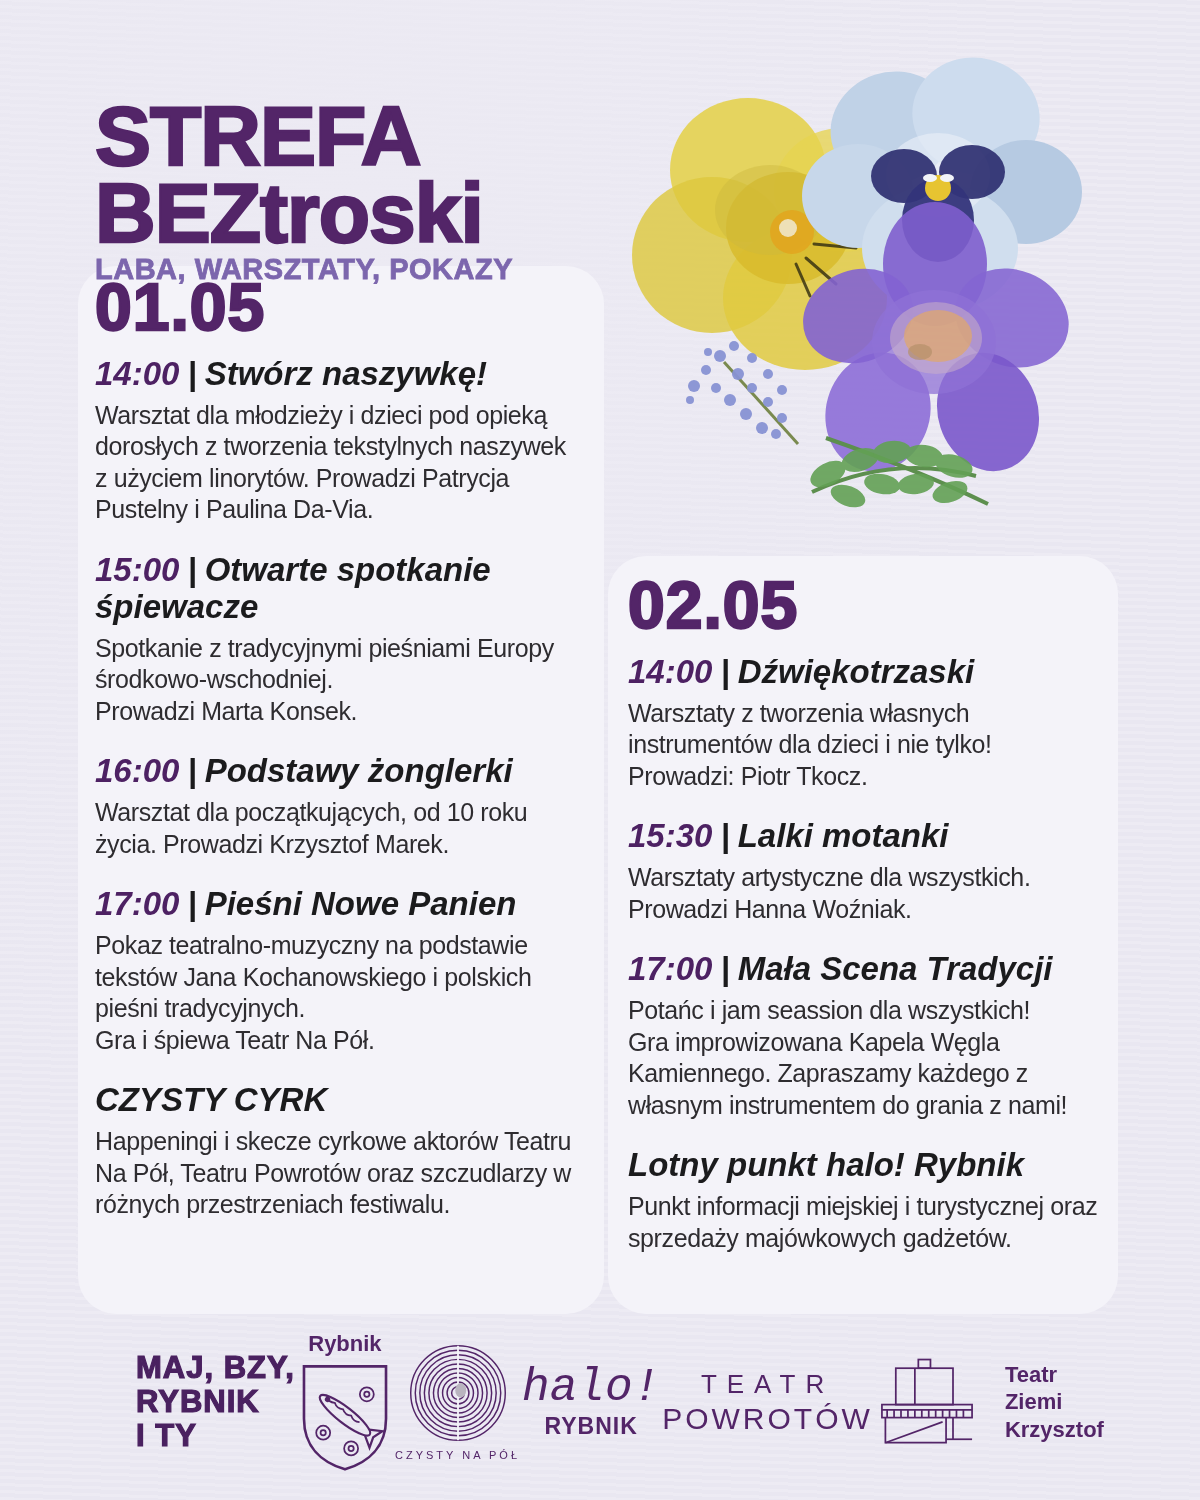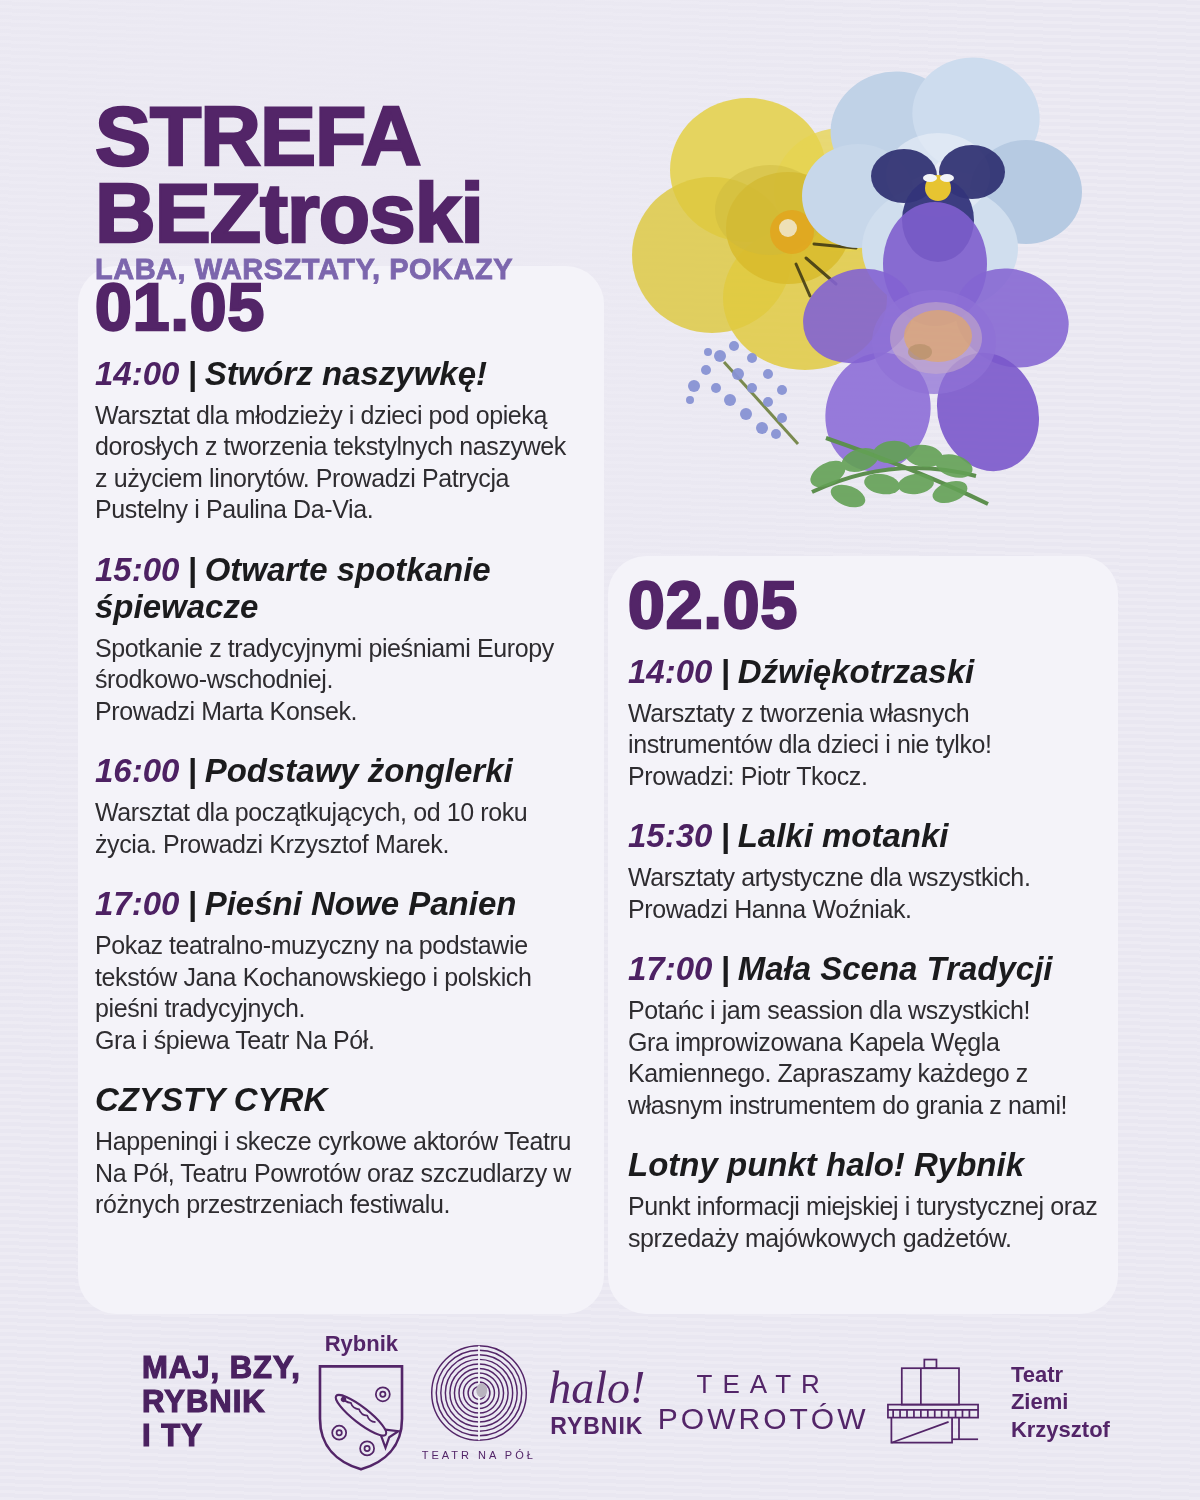--- a/index.html
+++ b/index.html
@@ -38,31 +38,31 @@
   .event-heading .time{color:#4d2163;margin-top:9px;}
   .event-heading .pipe{margin:0 8px;color:#1b1b1d;}
   .edesc{
     margin-top:7px;font-size:25px;line-height:1.26;letter-spacing:-0.4px;
     color:#2e2c30;white-space:pre-line;
   }
 
   .flowers{position:absolute;left:620px;top:40px;width:480px;height:470px;}
 
   .footer{
-    position:absolute;left:142px;top:1322px;width:968px;height:160px;
+    position:absolute;left:136px;top:1322px;width:968px;height:160px;
     display:flex;align-items:center;justify-content:space-between;
   }
   .slogan{
     font-size:31px;font-weight:bold;color:#4a2160;line-height:1.1;
     letter-spacing:1px;-webkit-text-stroke:1.2px #4a2160;
   }
   .logo{display:flex;flex-direction:column;align-items:center;color:#532568;}
   .crest-label{font-size:22px;font-weight:bold;margin-bottom:4px;color:#532568;}
   .circles-caption{font-size:11px;letter-spacing:3px;margin-top:6px;color:#532568;white-space:nowrap;}
-  .halo-script{font-family:Liberation Serif, serif;font-style:italic;font-size:46px;line-height:1;color:#532568;}
+  .halo-script{font-family:Liberation Mono, monospace;font-style:italic;font-size:46px;line-height:1;color:#532568;}
   .halo-caps{font-size:23px;font-weight:bold;letter-spacing:1px;margin-top:2px;color:#532568;}
   .pow-line1{font-size:26px;letter-spacing:10px;color:#532568;text-align:center;}
   .pow-line2{font-size:30px;letter-spacing:3px;color:#532568;text-align:center;margin-top:2px;}
   .tzr{display:flex;flex-direction:row;align-items:center;gap:26px;}
   .tzr-text{font-size:22px;font-weight:bold;line-height:1.25;color:#532568;}
 </style>
 </head>
 <body>
 
 <div class="card card-left"></div>
@@ -279,21 +279,21 @@
         <circle cx="55" cy="55" r="32"></circle>
           <circle cx="55" cy="55" r="27"></circle>
         <circle cx="55" cy="55" r="22"></circle>
           <circle cx="55" cy="55" r="17"></circle>
         <circle cx="55" cy="55" r="12"></circle>
           <circle cx="55" cy="55" r="7"></circle>
       </g>
       <line x1="55" y1="3" x2="55" y2="107" stroke="#f4f3f9" stroke-width="2"></line>
       <ellipse cx="58" cy="52" rx="6" ry="8" fill="#b9b4bf"></ellipse>
     </svg>
-    <div class="circles-caption">TEATR NA PÓŁ</div>
+    <div class="circles-caption">CZYSTY NA PÓŁ</div>
   </div>
 
   <div class="logo">
     <div class="halo-script">halo!</div>
     <div class="halo-caps">RYBNIK</div>
   </div>
 
   <div class="logo">
     <div class="pow-line1">TEATR</div>
     <div class="pow-line2">POWROTÓW</div>

